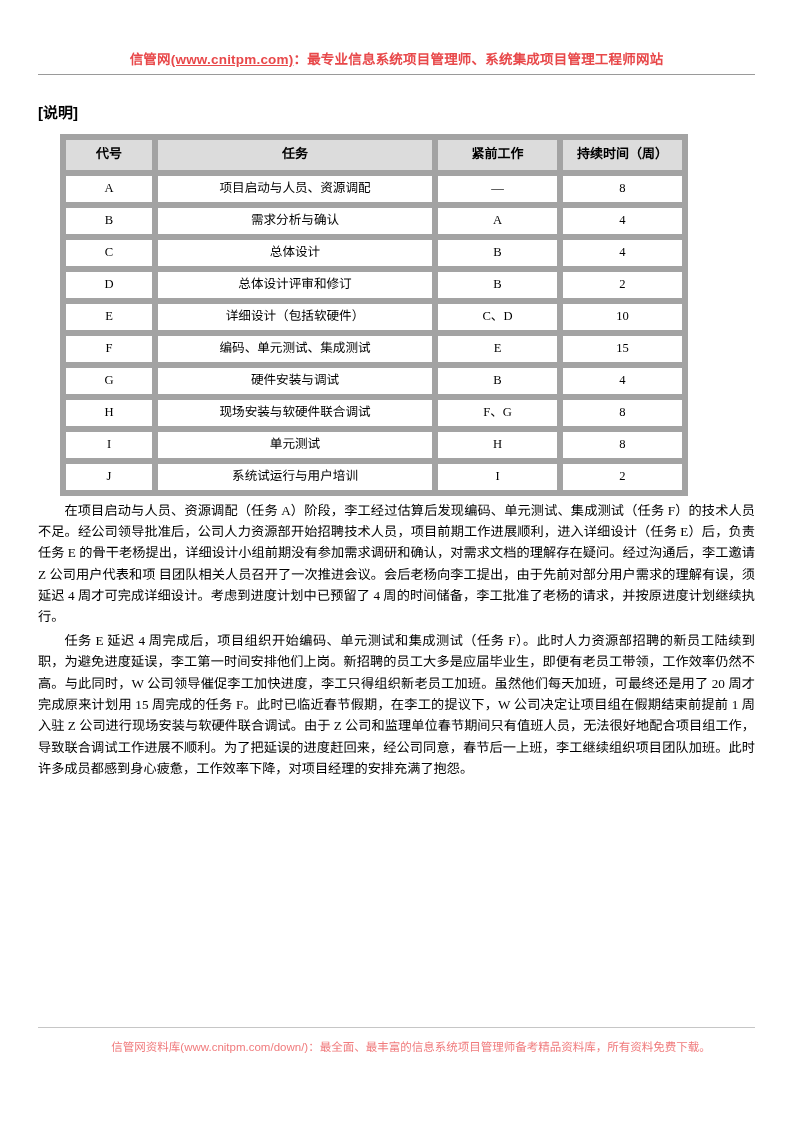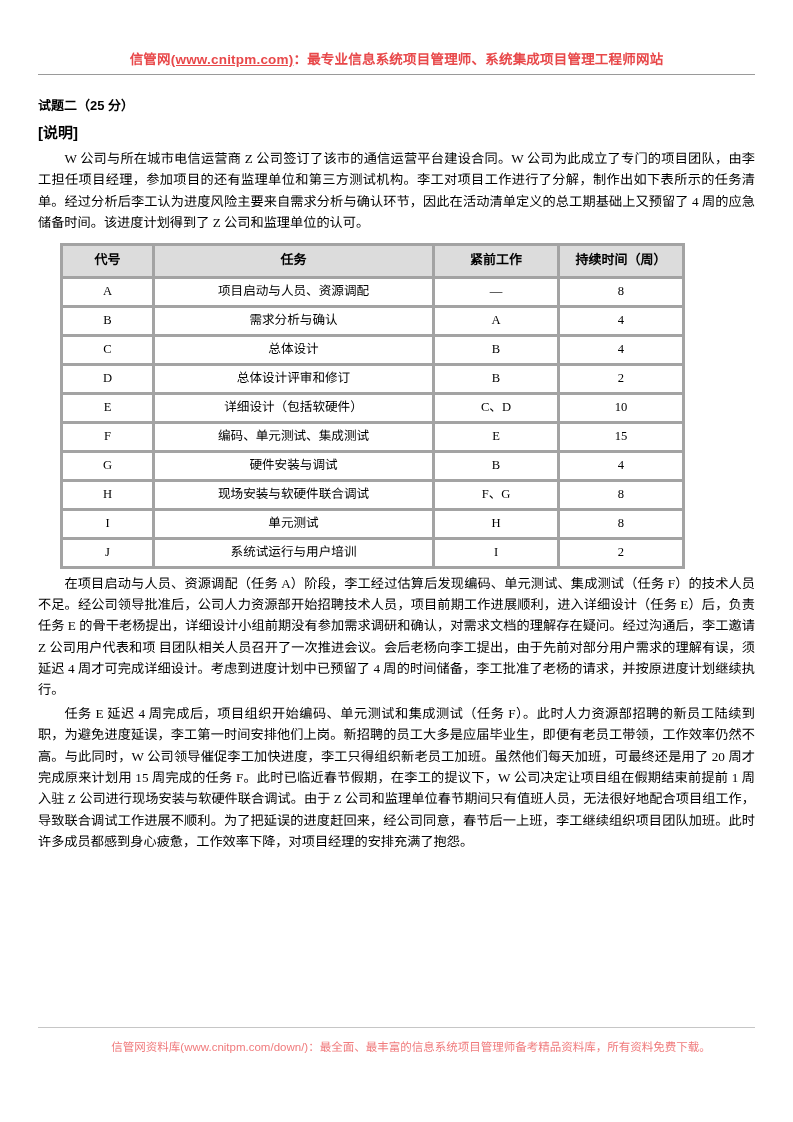--- a/index.html
+++ b/index.html
@@ -87,21 +87,21 @@
     margin: 9px 0 4px 22px;
   }
   table.task-table {
     border-collapse: collapse;
     width: 622px;
     table-layout: fixed;
     font-size: 12.6px;
   }
   table.task-table th,
   table.task-table td {
-    border: 3px solid #a3a3a3;
+    border: 6px solid #a3a3a3;
     height: 26px;
     padding: 0 6px;
     line-height: 1.3;
   }
   table.task-table thead th {
     background: #dcdcdc;
     font-weight: bold;
     text-align: center;
     height: 30px;
     font-size: 13px;
@@ -148,26 +148,24 @@
 
   <div class="header-band">
     <div class="header-title">
       <span>信管网</span><span class="url">(www.cnitpm.com)</span><span>：最专业信息系统项目管理师、系统集成项目管理工程师网站</span>
     </div>
   </div>
   <div class="header-rule"></div>
 
   <div class="content">
 
-    <div class="sec-title">试题二（25 分）</div>
 
 
     <div class="bracket-head">[说明]</div>
 
-    <p class="para">W 公司与所在城市电信运营商 Z 公司签订了该市的通信运营平台建设合同。W 公司为此成立了专门的项目团队，由李工担任项目经理，参加项目的还有监理单位和第三方测试机构。李工对项目工作进行了分解，制作出如下表所示的任务清单。经过分析后李工认为进度风险主要来自需求分析与确认环节，因此在活动清单定义的总工期基础上又预留了 4 周的应急储备时间。该进度计划得到了 Z 公司和监理单位的认可。</p>
 
     <div class="task-table-wrap">
       <table class="task-table">
         <colgroup>
           <col class="w-code">
             <col class="w-task">
             <col class="w-pred">
             <col class="w-dur">
         </colgroup>
         <thead>

